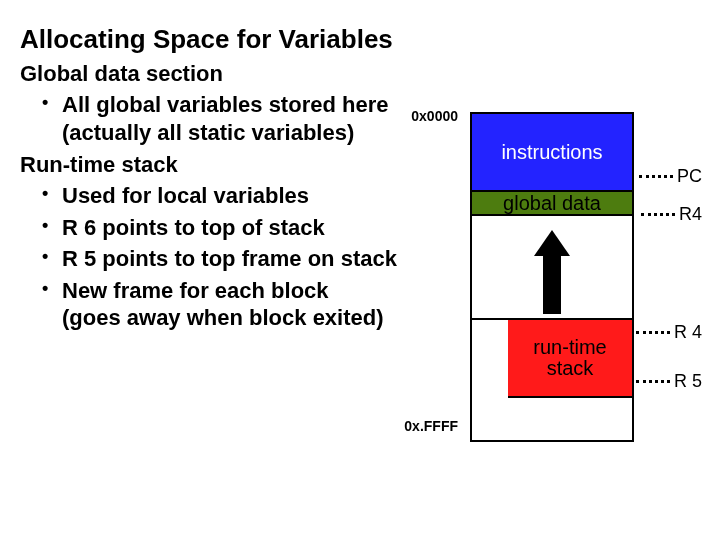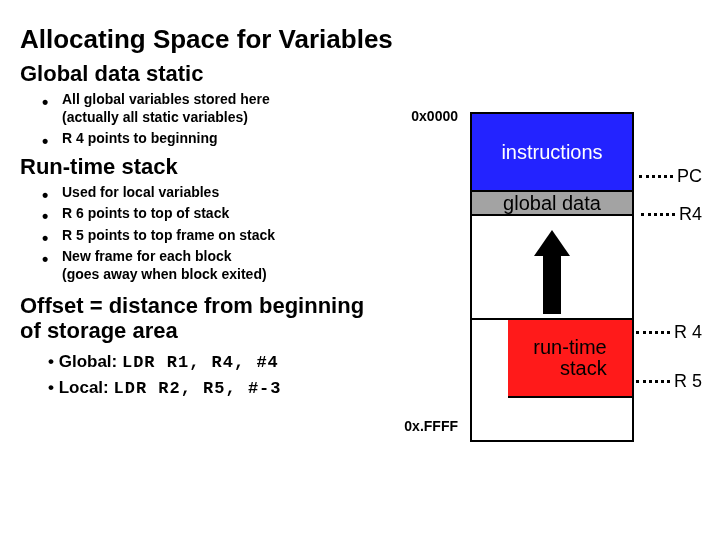--- a/index.html
+++ b/index.html
@@ -1,36 +1,36 @@
 <!DOCTYPE html>
 <html><head>
 <meta charset="utf-8">
 <style>
   * { box-sizing: border-box; margin: 0; padding: 0; }
   html, body { width: 720px; height: 540px; background: #fff; font-family: Arial, Helvetica, sans-serif; color: #000; }
   .slide { position: relative; width: 720px; height: 540px; padding: 24px 20px 20px 20px; }
   .title { font-size: 26px; font-weight: bold; margin-bottom: 2px; }
   .section { font-size: 22px; font-weight: bold; margin-top: 6px; margin-bottom: 4px; }
-  ul.bullets { list-style: none; padding-left: 28px; font-size: 14px; font-weight: bold; line-height: 1.25; }
+  ul.bullets { list-style: none; padding-left: 28px; font-size: 22px; font-weight: bold; line-height: 1.25; }
   ul.bullets > li { position: relative; margin-bottom: 4px; padding-left: 14px; }
   ul.bullets > li::before { content: "•"; position: absolute; left: -6px; top: 0; font-size: 18px; }
   .subline { font-weight: bold; display: block; }
   .offset-block { margin-top: 10px; }
   .offset-title { font-size: 22px; font-weight: bold; line-height: 1.15; }
   .code-examples { margin-top: 8px; padding-left: 28px; font-size: 17px; font-weight: bold; }
   .code-examples .row { margin-bottom: 6px; }
   .code { font-family: "Courier New", monospace; font-weight: bold; letter-spacing: 1px; }
 
   
   .diagram { position: absolute; right: 86px; top: 112px; width: 164px; height: 330px; }
   .mem { border: 2px solid #000; width: 164px; height: 330px; display: flex; flex-direction: column; }
-  .mem .seg { border-bottom: 2px solid #000; display: flex; align-items: center; justify-content: center; font-size: 20px; text-align: right; }
+  .mem .seg { border-bottom: 2px solid #000; display: flex; align-items: center; justify-content: center; font-size: 20px; }
   .mem .seg:last-child { border-bottom: none; }
   .instr { background: #2323ff; color: #fff; height: 78px; }
-  .gdata { background: #a3a3a3; color: #000; height: 24px; }
+  .gdata { background: #4d7c0f; color: #000; height: 24px; }
   .gap   { background: #fff; height: 104px; position: relative; }
   .rts   { background: #ff1a1a; color: #000; height: 78px; line-height: 1.05; text-align: center; margin-left: 36px; }
   .rtsfoot { background: #fff; height: 30px; }
 
   .addr { position: absolute; font-size: 14px; font-weight: bold; }
   .addr-top { right: 262px; top: 108px; }
   .addr-bot { right: 262px; top: 418px; }
 
   .ptr { position: absolute; font-size: 18px; font-weight: normal; display: flex; align-items: center; }
   .ptr .dash { width: 34px; border-top: 3px dotted #000; margin-right: 4px; }
@@ -45,54 +45,39 @@
 </style>
 </head>
 <body>
 
 <div class="slide">
 
   <div class="title">Allocating Space for Variables</div>
 
   <div class="left-col">
 
-    <div class="section">Global data static</div>
+    <div class="section">Global data section</div>
     <ul class="bullets">
       <li>
         <span class="subline">All global variables stored here</span>
         <span class="subline">(actually all static variables)</span>
       </li>
-      <li>R 4 points to beginning</li>
     </ul>
 
     <div class="section">Run-time stack</div>
     <ul class="bullets">
       <li>Used for local variables</li>
       <li>R 6 points to top of stack</li>
       <li>R 5 points to top frame on stack</li>
       <li>
         <span class="subline">New frame for each block</span>
         <span class="subline">(goes away when block exited)</span>
       </li>
     </ul>
 
-    <div class="offset-block">
-      <div class="offset-title">
-        <span>Offset = distance from beginning</span><br>
-        <span>of storage area</span>
-      </div>
-      <div class="code-examples">
-        <div class="row">
-          • <span>Global: </span><span class="code">LDR R1, R4, #4</span>
-        </div>
-        <div class="row">
-          • <span>Local: </span><span class="code">LDR R2, R5, #-3</span>
-        </div>
-      </div>
-    </div>
 
   </div>
 
   <div class="addr addr-top">0x0000</div>
   <div class="addr addr-bot">0x.FFFF</div>
 
   <div class="diagram">
     <div class="mem">
       <div class="seg instr">instructions</div>
       <div class="seg gdata">global data</div>

